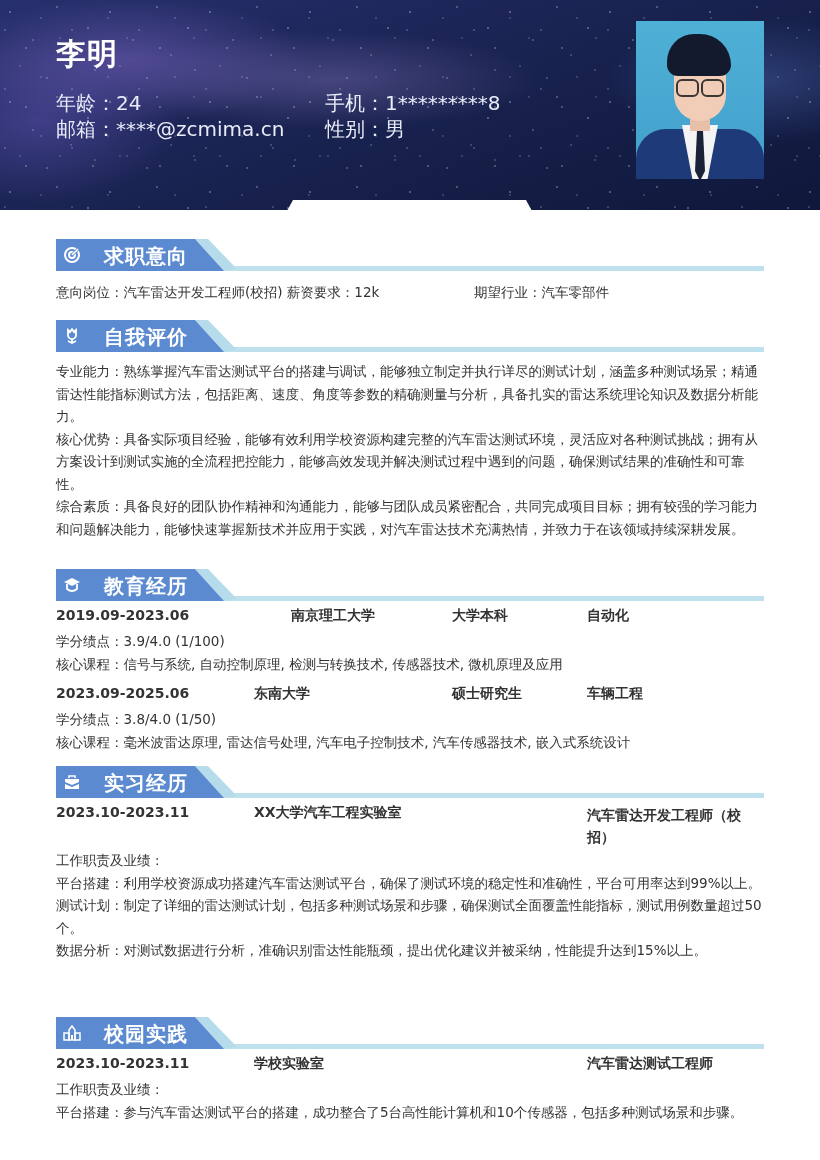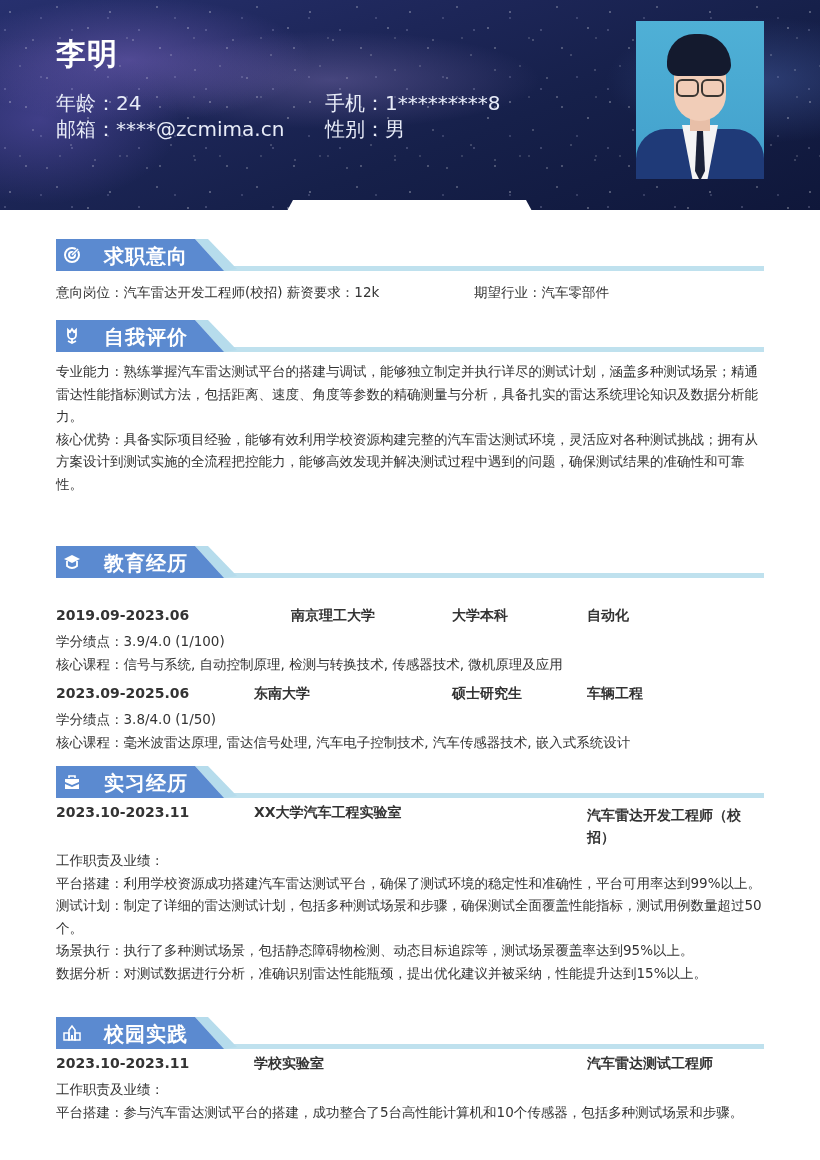--- a/index.html
+++ b/index.html
@@ -131,23 +131,24 @@
   <div class="bar"></div>
   <svg class="icon" viewBox="0 0 18 18">
     <path d="M5 3 L7 5 L9 2 L11 5 L13 3 L13 8 A4 4 0 0 1 5 8 Z" fill="none" stroke="#fff" stroke-width="1.8"></path>
     <path d="M9 12 L9 17 M5 14 L9 16 L13 14" stroke="#fff" stroke-width="1.8" fill="none"></path>
   </svg>
   <div class="title">自我评价</div>
 </div>
 <div class="txt" style="top:360px;">
   <div>专业能力：熟练掌握汽车雷达测试平台的搭建与调试，能够独立制定并执行详尽的测试计划，涵盖多种测试场景；精通雷达性能指标测试方法，包括距离、速度、角度等参数的精确测量与分析，具备扎实的雷达系统理论知识及数据分析能力。</div>
   <div>核心优势：具备实际项目经验，能够有效利用学校资源构建完整的汽车雷达测试环境，灵活应对各种测试挑战；拥有从方案设计到测试实施的全流程把控能力，能够高效发现并解决测试过程中遇到的问题，确保测试结果的准确性和可靠性。</div>
-</div>
-
-<div class="sec" style="top:546px;padding-left:44px;">
+  <div>综合素质：具备良好的团队协作精神和沟通能力，能够与团队成员紧密配合，共同完成项目目标；拥有较强的学习能力和问题解决能力，能够快速掌握新技术并应用于实践，对汽车雷达技术充满热情，并致力于在该领域持续深耕发展。</div>
+</div>
+
+<div class="sec" style="top:569px;padding-left:44px;">
   <div class="line"></div>
   <div class="stripe"></div>
   <div class="bar"></div>
   <svg class="icon" viewBox="0 0 18 18">
     <path d="M1 6 L9 2 L17 6 L9 10 Z" fill="#fff"></path>
     <path d="M4 8 L4 13 Q9 17 14 13 L14 8" fill="none" stroke="#fff" stroke-width="1.8"></path>
   </svg>
   <div class="title">教育经历</div>
 </div>
 <div class="row" style="top:607px;">
@@ -184,21 +185,20 @@
 </div>
 <div class="row" style="top:804px;">
   <span style="left:0;">2023.10-2023.11</span>
   <span style="left:198px;">XX大学汽车工程实验室</span>
   <span style="left:531px; width:170px; line-height:22px;">汽车雷达开发工程师（校招）</span>
 </div>
 <div class="txt" style="top:849px;">
   <div>工作职责及业绩：</div>
   <div>平台搭建：利用学校资源成功搭建汽车雷达测试平台，确保了测试环境的稳定性和准确性，平台可用率达到99%以上。</div>
   <div>测试计划：制定了详细的雷达测试计划，包括多种测试场景和步骤，确保测试全面覆盖性能指标，测试用例数量超过50个。</div>
-  <div>场景执行：执行了多种测试场景，包括静态障碍物检测、动态目标追踪等，测试场景覆盖率达到95%以上。</div>
   <div>数据分析：对测试数据进行分析，准确识别雷达性能瓶颈，提出优化建议并被采纳，性能提升达到15%以上。</div>
 </div>
 
 <div class="sec" style="top:1017px;">
   <div class="line"></div>
   <div class="stripe"></div>
   <div class="bar"></div>
   <svg class="icon" viewBox="0 0 18 18">
     <path d="M6 6 L9 2 L12 6 L12 16 L6 16 Z" fill="none" stroke="#fff" stroke-width="1.5"></path>
     <path d="M1 9 L6 9 L6 16 L1 16 Z M12 9 L17 9 L17 16 L12 16 Z" fill="none" stroke="#fff" stroke-width="1.5"></path>

